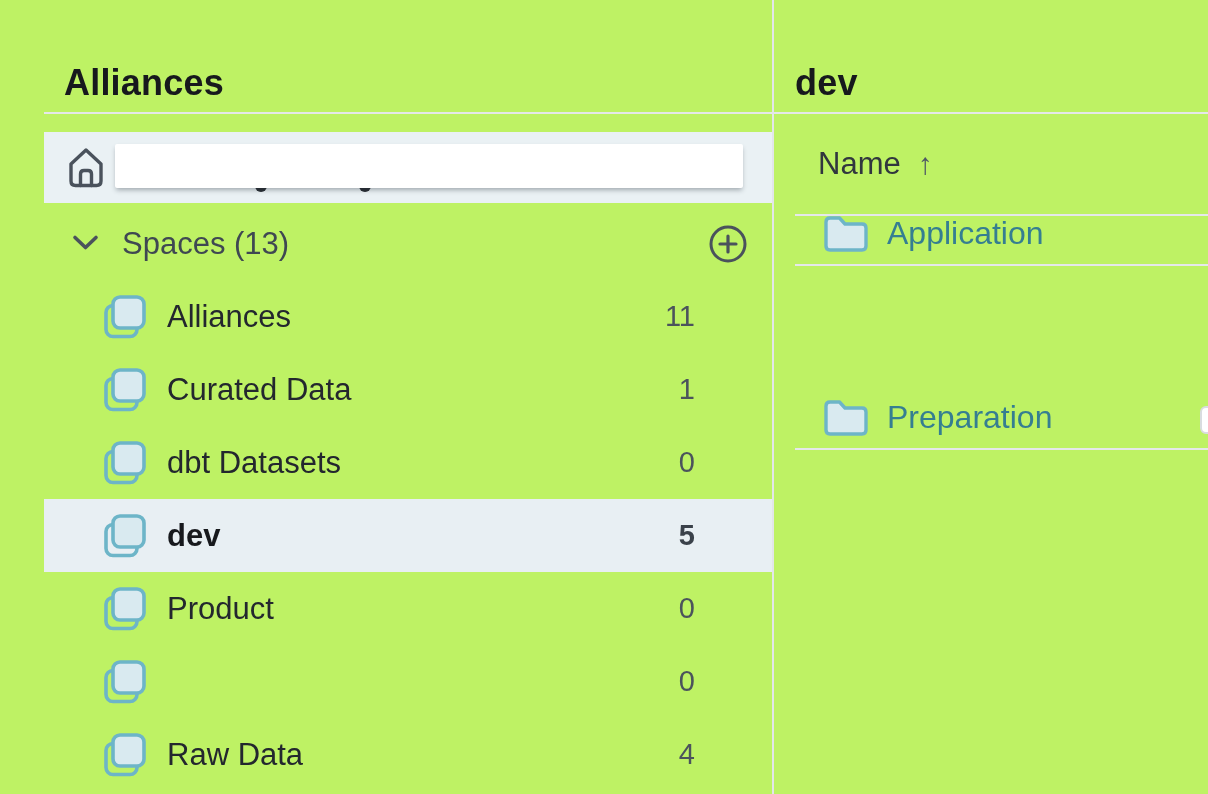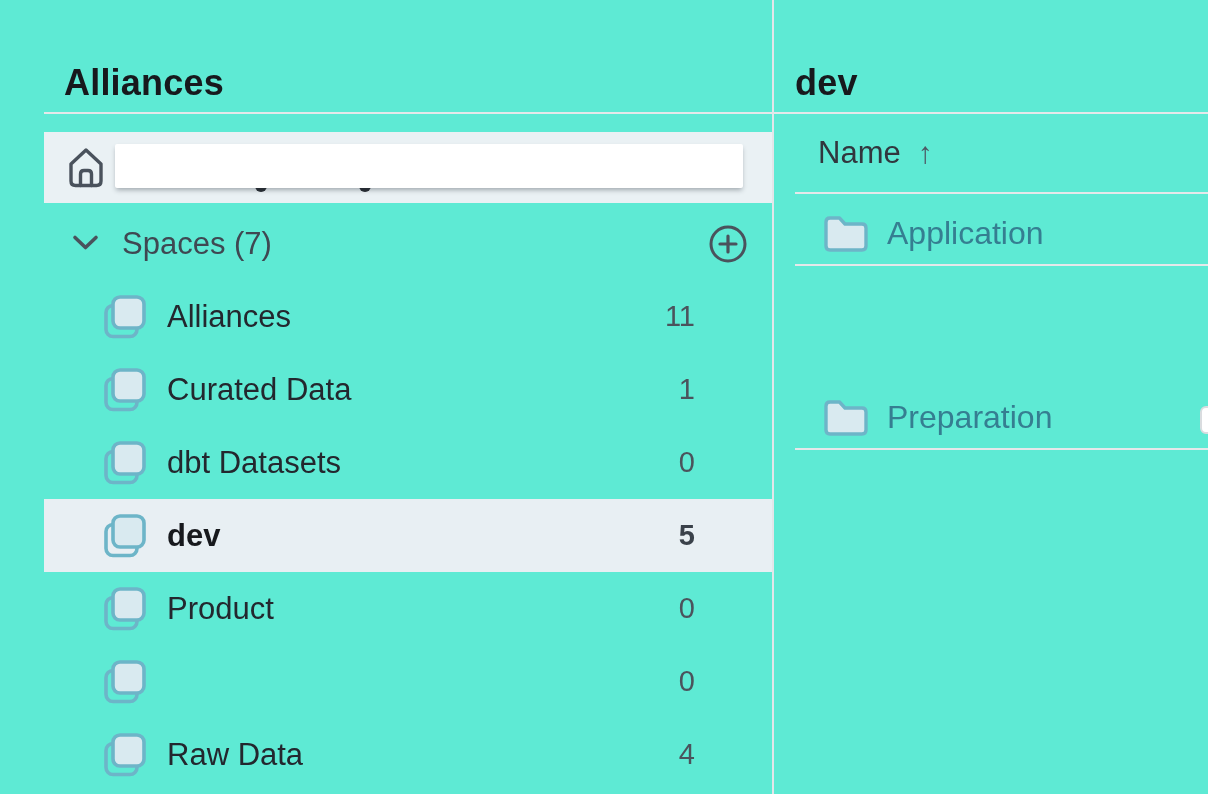--- a/index.html
+++ b/index.html
@@ -1,18 +1,18 @@
 <!DOCTYPE html>
 <html style="--teal-stroke: #6db5c8; --teal-fill: #d9eaf0; --link-teal: #357e91; --row-highlight: #e8eff3; --home-bg: #eaf1f4; --divider: #e5e8ea; --divider-strong: #e3e6e9; --text-title: #17191d; --text-primary: #23272e; --text-secondary: #3f4852; --text-muted: #4b535c; --icon-gray: #4a525c;"><head>
 <meta charset="utf-8">
 <style>
   html,body{margin:0;padding:0;background:#fff;}
   *{box-sizing:border-box;}
   .screen{
-    position:relative;width:1208px;height:794px;overflow:hidden;background:#5eead4;
+    position:relative;width:1208px;height:794px;overflow:hidden;background:#bef264;
     font-family:"Liberation Sans","DejaVu Sans",sans-serif;
     -webkit-font-smoothing:antialiased;
   }
   
   .h-divider{position:absolute;top:112px;left:44px;right:0;height:2px;background:var(--divider);}
   .v-divider{position:absolute;top:0;left:772px;width:2px;height:794px;background:var(--divider-strong);}
   .panel-title{position:absolute;top:38px;font-size:36px;font-weight:700;color:var(--text-title);letter-spacing:.2px;}
   
   .sidebar-title{left:64px;}
   .home-row{position:absolute;left:44px;top:132px;width:728px;height:71px;background:var(--home-bg);}
@@ -36,21 +36,21 @@
   .space-icon{width:44px;height:46px;flex:0 0 44px;}
   .space-icon rect{stroke:var(--teal-stroke);stroke-width:3.6;}
   .space-icon .back{fill:none;}
   .space-icon .front{fill:var(--teal-fill);}
   .s-label{margin-left:20px;font-size:31px;color:var(--text-primary);white-space:nowrap;}
   .s-row.selected .s-label{font-weight:700;color:var(--text-title);}
   .s-count{margin-left:auto;margin-right:77px;font-size:29px;color:var(--text-muted);}
   .s-row.selected .s-count{font-weight:700;color:#3a414a;}
   
   .main-title{left:795px;}
-  .table-header{position:absolute;left:795px;top:113px;right:0;height:81px;border-bottom:2px solid var(--divider);
+  .table-header{position:absolute;left:795px;top:113px;right:0;height:103px;border-bottom:2px solid var(--divider);
     display:flex;align-items:center;padding-left:23px;cursor:pointer;}
   .name-header-label{font-size:31px;font-weight:500;color:#31373e;}
   .sort-arrow{margin-left:17px;font-size:30px;color:#4e5864;}
   .f-row{position:absolute;left:795px;right:0;height:64px;border-bottom:2px solid var(--divider);
     display:flex;align-items:center;padding-left:28px;cursor:pointer;}
   .folder-icon{width:46px;height:40px;flex:0 0 46px;}
   .folder-icon path{fill:var(--teal-fill);stroke:var(--teal-stroke);stroke-width:3.4;stroke-linejoin:round;}
   .f-label{margin-left:18px;font-size:32px;color:var(--link-teal);white-space:nowrap;}
   .edge-artifact{position:absolute;left:1200px;top:406px;width:16px;height:28px;background:#fff;
     border:2px solid #d9dcdf;border-radius:6px;}
@@ -73,21 +73,21 @@
     </svg>
     <span class="redact-dot d1"></span>
     <span class="redact-dot d2"></span>
     <div class="redaction"></div>
   </div>
 
   <div class="spaces-header">
     <svg class="chevron-icon" viewBox="0 0 27 17">
       <polyline points="3,3.5 13.5,13.5 24,3.5"></polyline>
     </svg>
-    <span class="spaces-label">Spaces (7)</span>
+    <span class="spaces-label">Spaces (13)</span>
     <button class="add-btn" aria-label="add space">
       <svg viewBox="0 0 40 40">
         <circle cx="20" cy="20" r="17"></circle>
         <line x1="20" y1="12" x2="20" y2="28"></line>
         <line x1="12" y1="20" x2="28" y2="20"></line>
       </svg>
     </button>
   </div>
 
   <div class="s-row" style="top:280px">

